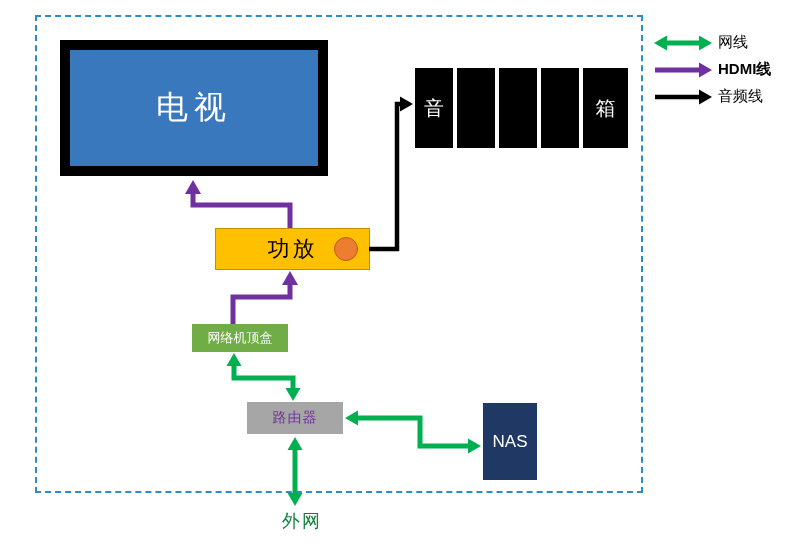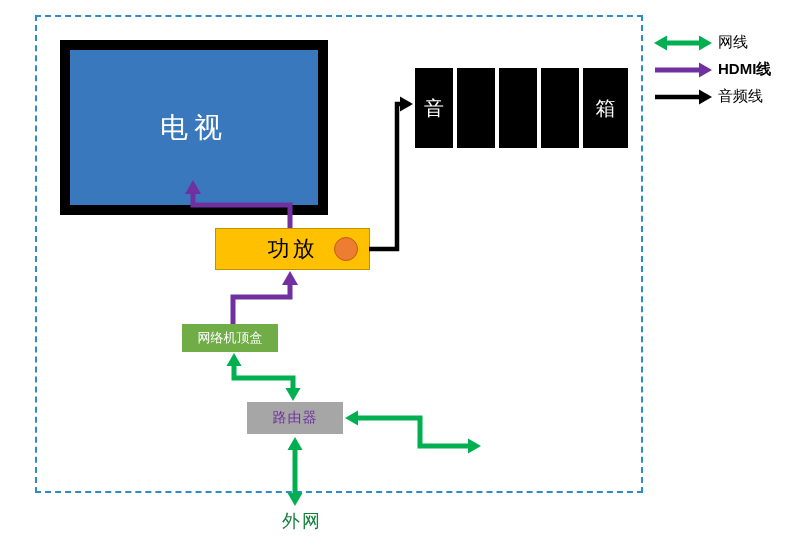--- a/index.html
+++ b/index.html
@@ -4,34 +4,34 @@
 <style>
   html,body{margin:0;padding:0;background:#ffffff;}
   body{font-family:"Liberation Sans","DejaVu Sans",sans-serif;}
   .stage{position:relative;width:795px;height:555px;background:#ffffff;overflow:hidden;}
 
   .boundary{position:absolute;left:35px;top:15px;width:608px;height:478px;
     border:2px dashed #2E8BC9;box-sizing:border-box;}
 
   .node{position:absolute;box-sizing:border-box;display:flex;align-items:center;justify-content:center;}
 
-  .tv{left:60px;top:40px;width:268px;height:175px;background:#3A78BE;
-    border:10px solid #000000;color:#ffffff;font-size:28px;letter-spacing:6px;}
+  .tv{left:60px;top:40px;width:268px;height:136px;background:#3A78BE;
+    border:10px solid #000000;color:#ffffff;font-size:32px;letter-spacing:6px;}
 
   .speakers{position:absolute;left:415px;top:68px;display:flex;gap:4px;}
   .speaker{width:38px;height:80px;background:#000000;color:#ffffff;
     display:flex;align-items:center;justify-content:center;font-size:20px;}
   .speaker.last{width:45px;}
 
   .amp{left:215px;top:228px;width:155px;height:42px;background:#FFC000;
     border:1px solid #BF9000;color:#000000;font-size:22px;letter-spacing:3px;}
   .amp-knob{position:absolute;right:11px;top:50%;transform:translateY(-50%);
     width:22px;height:22px;border-radius:50%;background:#ED7D31;border:1px solid #C55A11;}
 
-  .settop{left:182px;top:324px;width:96px;height:28px;background:#70AD47;
+  .settop{left:192px;top:324px;width:96px;height:28px;background:#70AD47;
     color:#ffffff;font-size:13px;}
 
   .router{left:247px;top:402px;width:96px;height:32px;background:#A6A6A6;
     color:#7030A0;font-size:14px;letter-spacing:1px;text-align:center;}
 
   .nas{left:483px;top:403px;width:54px;height:77px;background:#1F3864;
     color:#ffffff;font-size:17px;}
 
   .external{left:262px;top:508px;width:80px;height:26px;color:#15803d;font-size:18px;letter-spacing:2px;}
 
@@ -78,20 +78,23 @@
   </div>
 
   <div class="node settop">
     <span>网络机顶盒</span>
   </div>
 
   <div class="node router">
     <span>路由器</span>
   </div>
 
+  <div class="node nas">
+    <span>NAS</span>
+  </div>
 
   <div class="node external">
     <span>外网</span>
   </div>
 
   <div class="legend-label l1">
     <span>网线</span>
   </div>
   <div class="legend-label l2">
     <span>HDMI线</span>

